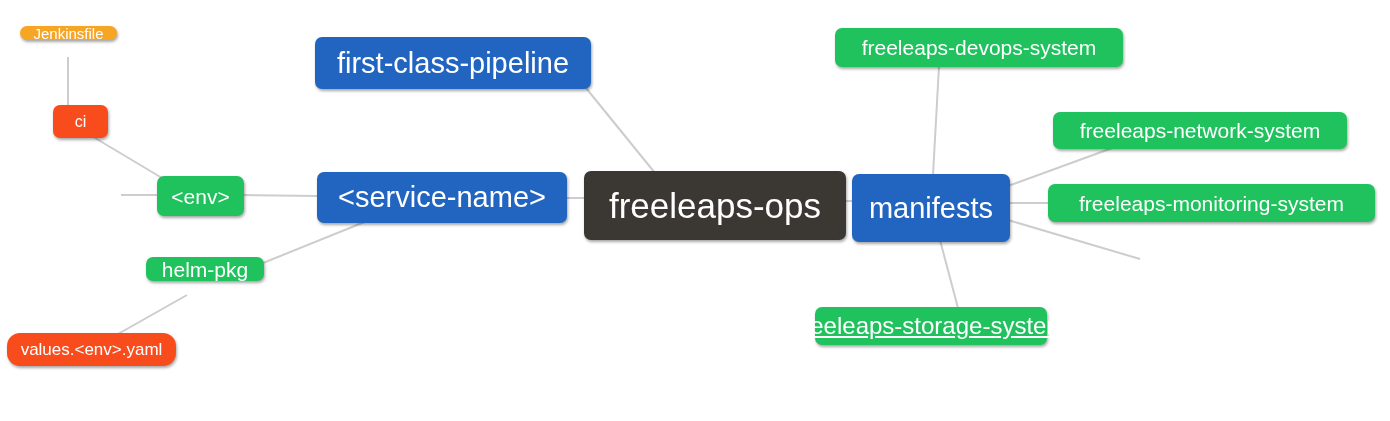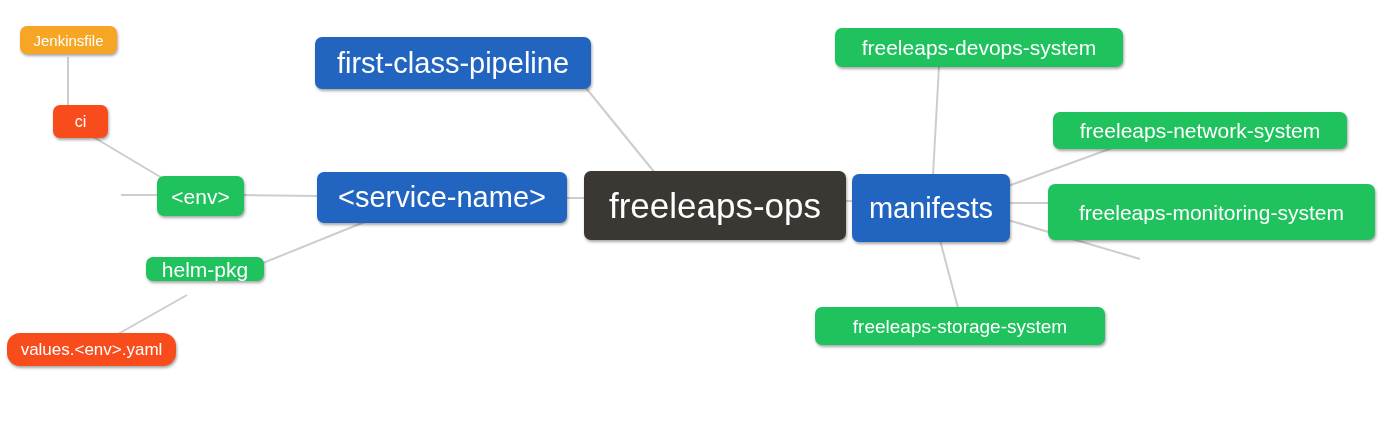--- a/index.html
+++ b/index.html
@@ -53,26 +53,26 @@
       <line x1="586" y1="88" x2="655" y2="173" stroke="#cdcdcd" stroke-width="2"></line>
       <line x1="565" y1="198" x2="586" y2="198" stroke="#cdcdcd" stroke-width="2"></line>
       <line x1="844" y1="201" x2="854" y2="201" stroke="#cdcdcd" stroke-width="2"></line>
       <line x1="933" y1="175" x2="939" y2="66" stroke="#cdcdcd" stroke-width="2"></line>
       <line x1="1008" y1="186" x2="1115" y2="147" stroke="#cdcdcd" stroke-width="2"></line>
       <line x1="1009" y1="203" x2="1050" y2="203" stroke="#cdcdcd" stroke-width="2"></line>
       <line x1="1008" y1="220" x2="1140" y2="259" stroke="#cdcdcd" stroke-width="2"></line>
       <line x1="936" y1="225" x2="958" y2="308" stroke="#cdcdcd" stroke-width="2"></line>
     </svg>
 
-  <div class="node" style="left: 20px; top: 26px; width: 97px; height: 28px; font-size: 15px; background: rgb(247, 165, 37);">Jenkinsfile</div>
+  <div class="node" style="left: 20px; top: 26px; width: 97px; height: 14px; font-size: 15px; background: rgb(247, 165, 37);">Jenkinsfile</div>
   <div class="node" style="left: 53px; top: 105px; width: 55px; height: 33px; font-size: 16px; background: rgb(249, 76, 29);">ci</div>
   <div class="node" style="left: 157px; top: 176px; width: 87px; height: 40px; font-size: 21px; background: rgb(32, 194, 94);">&lt;env&gt;</div>
   <div class="node" style="left: 146px; top: 257px; width: 118px; height: 24px; font-size: 21px; background: rgb(32, 194, 94);">helm-pkg</div>
   <div class="node" style="left: 7px; top: 333px; width: 169px; height: 33px; font-size: 17px; background: rgb(249, 76, 29); border-radius: 13px;">values.&lt;env&gt;.yaml</div>
   <div class="node" style="left: 315px; top: 37px; width: 276px; height: 52px; font-size: 29px; background: rgb(33, 101, 192);">first-class-pipeline</div>
   <div class="node" style="left: 317px; top: 172px; width: 250px; height: 51px; font-size: 29px; background: rgb(33, 101, 192);">&lt;service-name&gt;</div>
   <div class="node" style="left: 584px; top: 171px; width: 262px; height: 69px; font-size: 35px; background: rgb(59, 55, 51);">freeleaps-ops</div>
   <div class="node" style="left: 852px; top: 174px; width: 158px; height: 68px; font-size: 29px; background: rgb(33, 101, 192);">manifests</div>
   <div class="node" style="left: 835px; top: 28px; width: 288px; height: 39px; font-size: 21px; background: rgb(32, 194, 94);">freeleaps-devops-system</div>
   <div class="node" style="left: 1053px; top: 112px; width: 294px; height: 37px; font-size: 21px; background: rgb(32, 194, 94);">freeleaps-network-system</div>
-  <div class="node" style="left: 1048px; top: 184px; width: 327px; height: 56px; font-size: 21px; background: rgb(32, 194, 94);">freeleaps-monitoring-system</div>
-  <div class="node" style="left: 815px; top: 307px; width: 290px; height: 38px; font-size: 19px; background: rgb(32, 194, 94);">freeleaps-storage-system</div>
+  <div class="node" style="left: 1048px; top: 184px; width: 327px; height: 38px; font-size: 21px; background: rgb(32, 194, 94);">freeleaps-monitoring-system</div>
+  <div class="node" style="left: 815px; top: 307px; width: 232px; height: 38px; font-size: 24px; background: rgb(32, 194, 94); text-decoration: underline;">freeleaps-storage-system</div>
 </div>
 
 </body></html>

